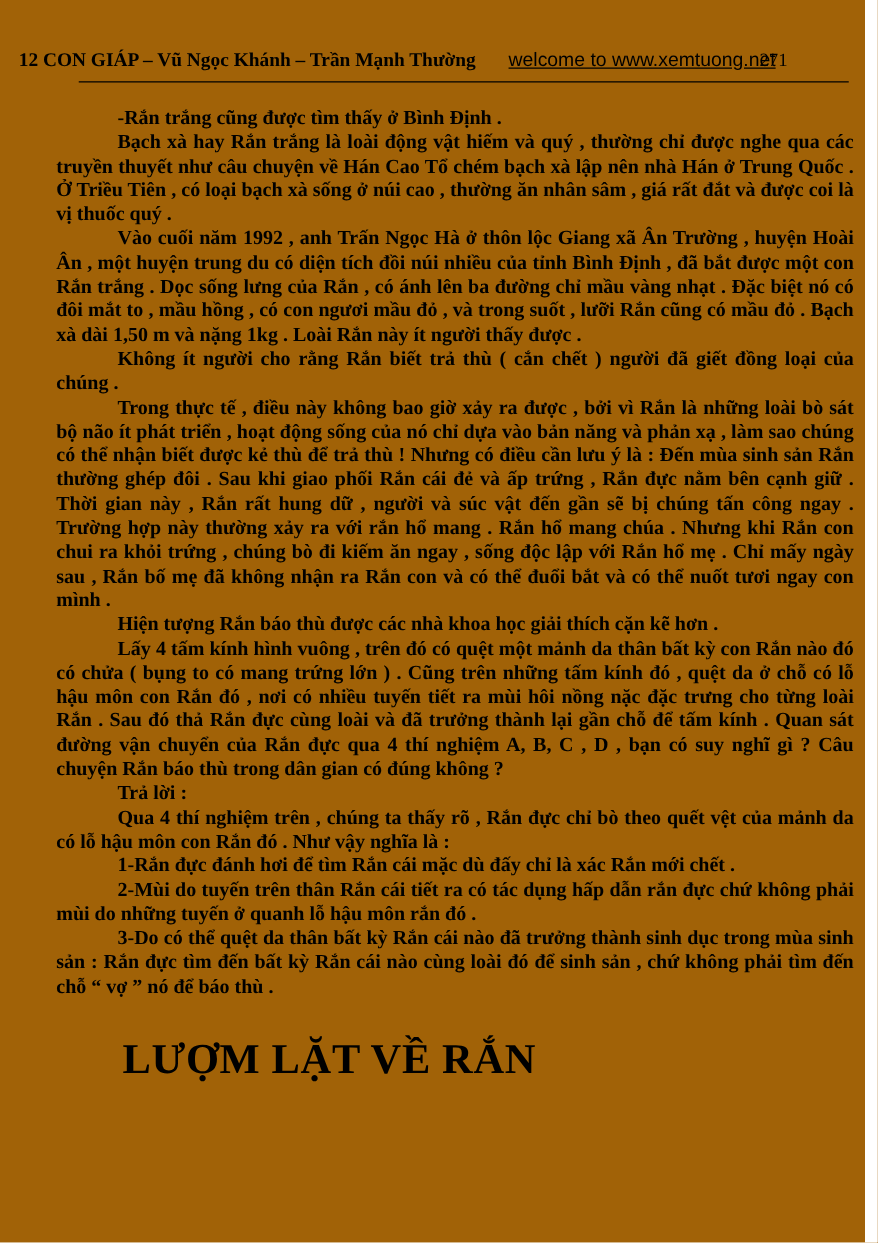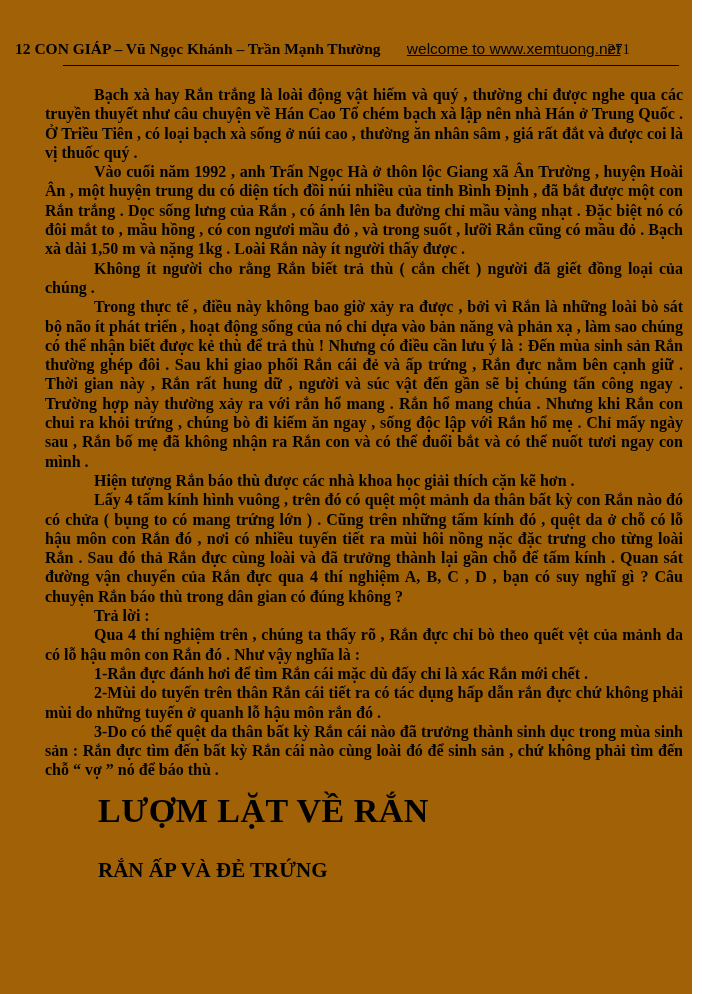--- a/index.html
+++ b/index.html
@@ -59,21 +59,21 @@
     line-height: 19.3px;
     text-align: justify;
     text-indent: 49px;
     font-weight: bold;
   }
   .content p.bold { font-weight: bold; }
   .chapter-title {
     font-family: "Liberation Serif", serif;
     font-size: 34px;
     font-weight: bold;
-    margin: 12px 0 0 53px;
+    margin: 30px 0 0 53px;
     line-height: 1.1;
     letter-spacing: 0.5px;
   }
   .section-title {
     font-family: "Liberation Serif", serif;
     font-size: 21px;
     font-weight: bold;
     margin: 30px 0 0 53px;
     line-height: 1.1;
   }
@@ -86,31 +86,31 @@
 
   <div class="header-title">12 CON GIÁP – Vũ Ngọc Khánh – Trần Mạnh Thường</div>
 
   <div class="header-right">
     <a class="header-link">welcome to www.xemtuong.net</a><span class="page-num">271</span>
   </div>
 
   <hr class="rule">
 
   <div class="content">
+    <p class="bold">-Rắn trắng cũng được tìm thấy ở Bình Định .</p>
     <p>Bạch xà hay Rắn trắng là loài động vật hiếm và quý , thường chỉ được nghe qua các truyền thuyết như câu chuyện về Hán Cao Tổ chém bạch xà lập nên nhà Hán ở Trung Quốc . Ở Triều Tiên , có loại bạch xà sống ở núi cao , thường ăn nhân  sâm , giá rất đắt và được coi là vị thuốc quý .</p>
     <p>Vào cuối năm 1992 , anh Trấn Ngọc Hà ở thôn lộc Giang xã Ân Trường , huyện Hoài Ân , một huyện trung du có diện tích đồi núi nhiều của tỉnh Bình Định , đã bắt được một con Rắn trắng . Dọc sống lưng của Rắn , có ánh lên ba đường  chỉ mầu vàng nhạt . Đặc biệt  nó có đôi mắt to , mầu hồng , có con ngươi mầu đỏ , và trong suốt , lưỡi Rắn cũng có mầu đỏ . Bạch xà dài 1,50 m và nặng 1kg . Loài Rắn này ít người thấy được .</p>
     <p>Không ít người cho rằng Rắn biết trả thù ( cắn chết ) người đã giết đồng loại của chúng .</p>
     <p>Trong thực tế , điều này không bao giờ xảy ra được , bởi vì Rắn là những loài bò sát bộ não ít phát triển , hoạt động sống của nó chỉ dựa vào bản năng và phản xạ , làm sao chúng có thể nhận biết được kẻ thù để trả thù ! Nhưng có điều cần lưu ý là : Đến mùa sinh sản Rắn thường ghép đôi . Sau khi giao phối Rắn cái đẻ và ấp trứng , Rắn đực nằm bên cạnh giữ . Thời gian này , Rắn rất hung dữ , người và súc vật đến gần sẽ bị chúng tấn công ngay . Trường hợp này thường xảy ra với rắn hổ mang . Rắn hổ mang chúa .  Nhưng khi Rắn con chui ra khỏi trứng , chúng bò đi kiếm ăn ngay , sống độc lập với Rắn hổ mẹ . Chỉ mấy ngày sau , Rắn bố mẹ đã không nhận ra Rắn con và có thể đuổi bắt và có thể nuốt tươi ngay con mình .</p>
     <p>Hiện tượng Rắn báo thù được các nhà khoa học giải thích cặn kẽ hơn .</p>
     <p>Lấy 4 tấm kính hình vuông , trên đó có quệt một mảnh da thân bất kỳ con Rắn nào đó có chửa ( bụng to có mang trứng lớn ) . Cũng trên những tấm kính đó , quệt da ở chỗ có lỗ hậu môn con Rắn đó , nơi có nhiều tuyến tiết ra mùi hôi nồng nặc đặc trưng cho từng loài Rắn . Sau đó thả Rắn đực cùng loài và đã trưởng thành lại gần chỗ để tấm kính . Quan sát đường vận chuyển của Rắn đực qua 4 thí nghiệm A, B, C , D , bạn có suy nghĩ gì ? Câu chuyện Rắn báo thù trong dân gian có đúng không ?</p>
     <p>Trả lời :</p>
     <p>Qua 4 thí nghiệm trên , chúng ta thấy rõ , Rắn đực chỉ bò theo quết vệt của mảnh da có lỗ hậu môn con Rắn đó . Như vậy nghĩa là :</p>
     <p>1-Rắn đực đánh hơi để tìm Rắn cái mặc dù đấy chỉ là xác Rắn mới chết .</p>
     <p>2-Mùi do tuyến trên thân Rắn cái tiết ra có tác dụng hấp dẫn rắn đực chứ không phải mùi do những tuyến ở quanh lỗ hậu môn rắn đó .</p>
     <p>3-Do có thể quệt da thân bất kỳ Rắn cái nào đã trưởng thành sinh dục trong mùa sinh sản : Rắn đực tìm đến bất kỳ Rắn cái nào cùng loài đó để sinh sản  , chứ không phải tìm đến chỗ “ vợ ” nó để báo thù .</p>
 
     <div class="chapter-title">LƯỢM LẶT VỀ RẮN</div>
 
-    <div class="section-title">RẮN ẤP VÀ ĐẺ TRỨNG</div>
 
   </div>
 
 </div>
 
 </body></html>

